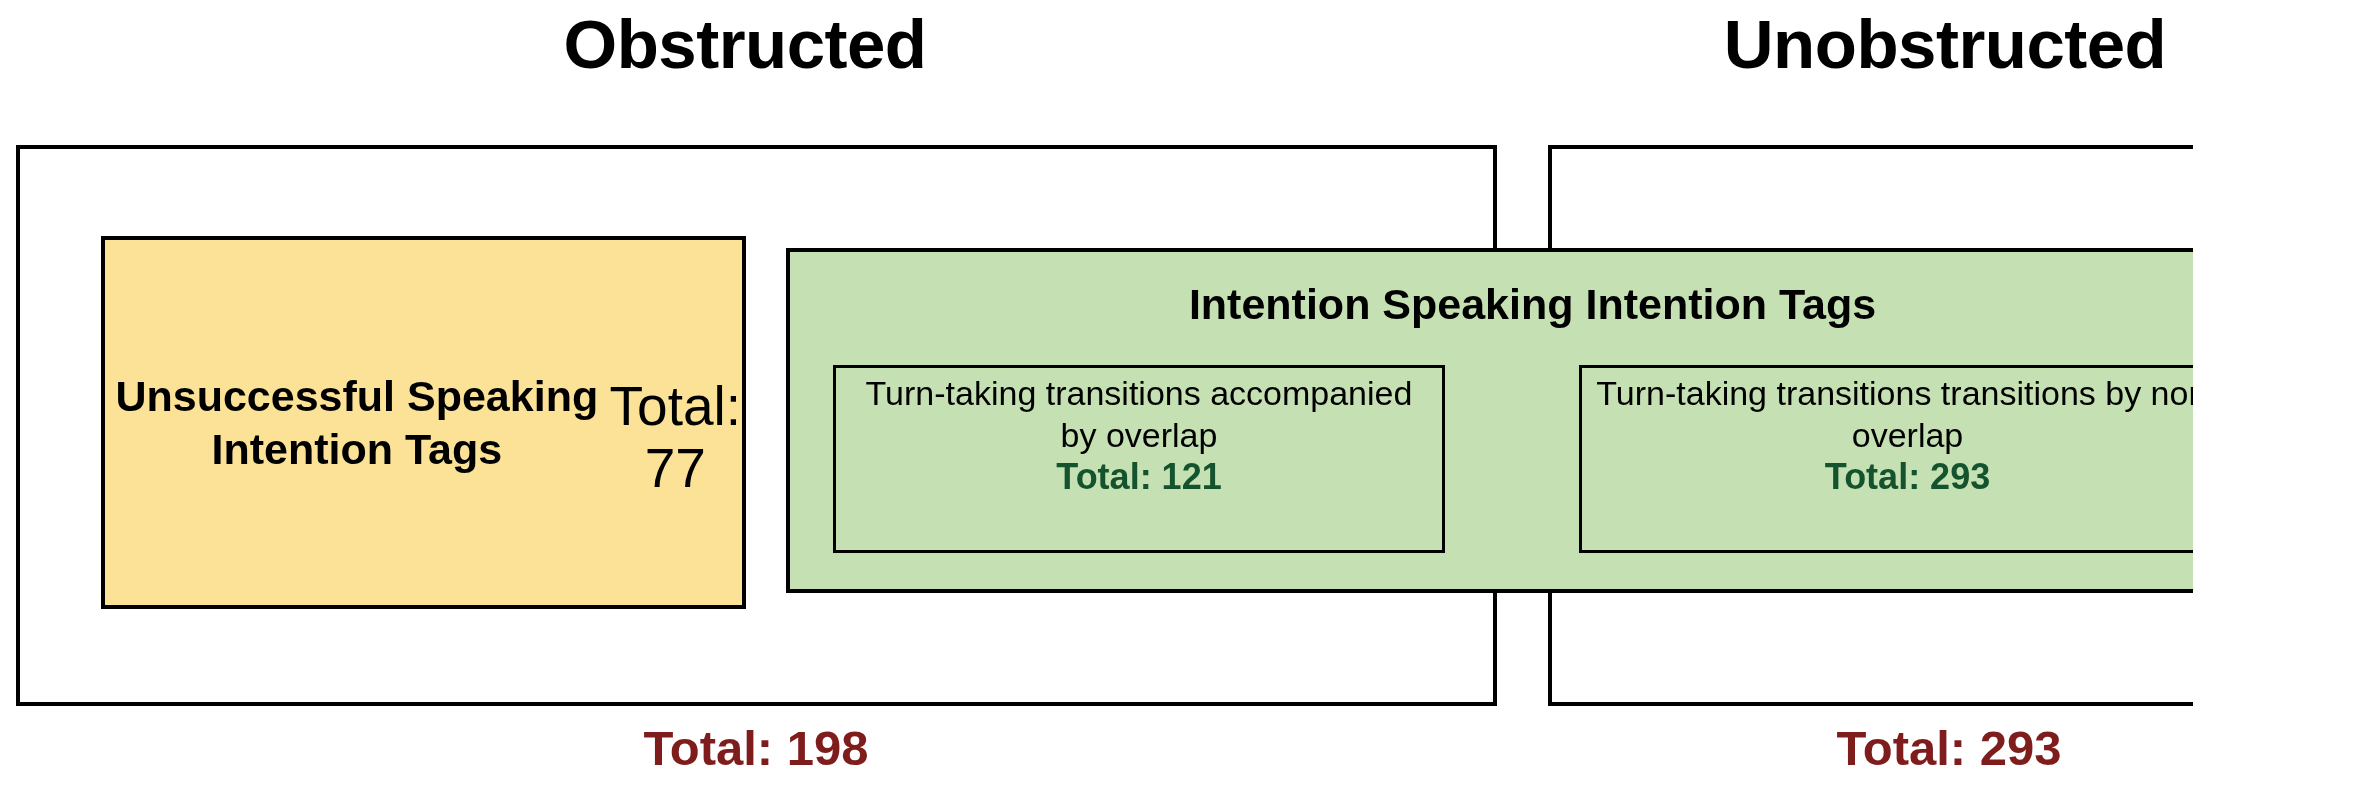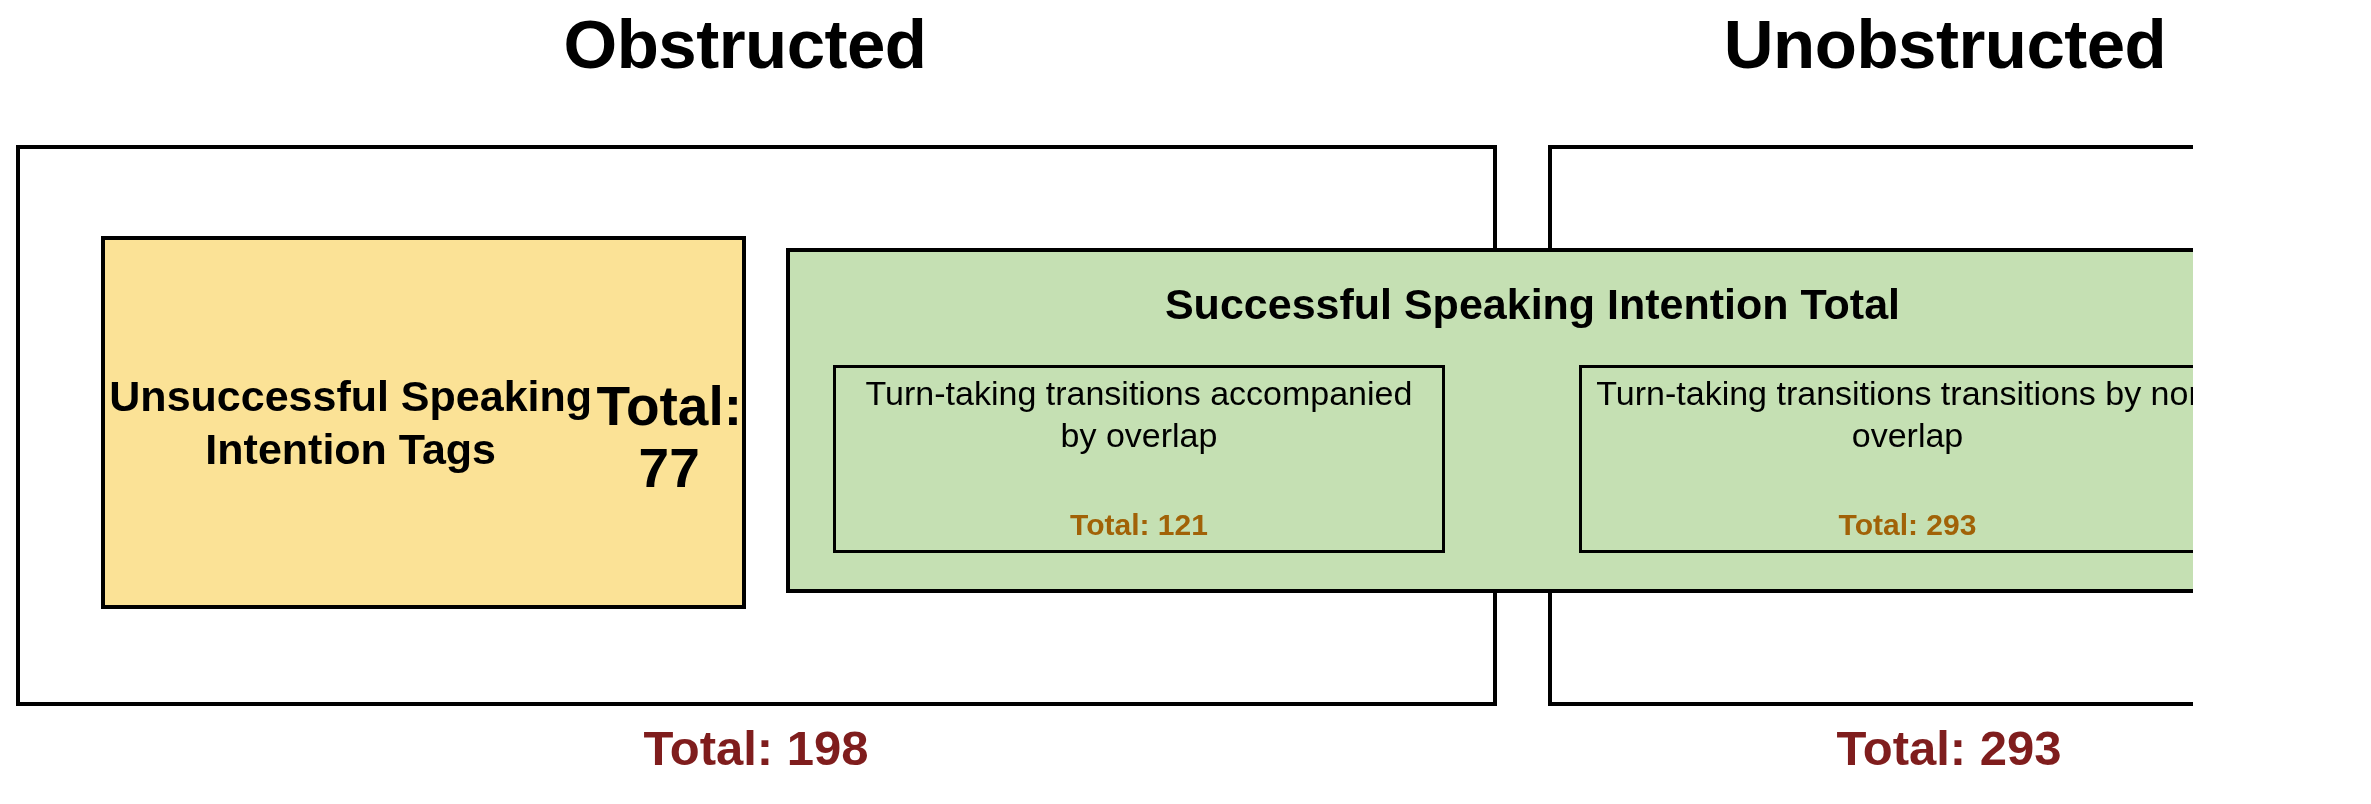--- a/index.html
+++ b/index.html
@@ -73,21 +73,21 @@
     text-align: center;
   }
   #yellow-label {
     font-weight: bold;
     font-size: 43px;
     line-height: 53px;
     max-width: 560px;
     color: #000;
   }
   #yellow-total {
-    font-weight: bold;
+    font-weight: normal;
     font-size: 55px;
     line-height: 62px;
     margin-top: 28px;
     color: #000;
   }
 
   
   #green-box {
     position: absolute;
     left: 786px;
@@ -115,21 +115,21 @@
   
   .inner-box {
     position: absolute;
     border: 3px solid #000000;
     background: transparent;
     box-sizing: border-box;
     z-index: 6;
     display: flex;
     flex-direction: column;
     align-items: center;
-    justify-content: space-between;
+    justify-content: flex-start;
     text-align: center;
     padding: 4px 10px;
   }
   #inner-overlap {
     left: 833px;
     top: 365px;
     width: 612px;
     height: 188px;
   }
   #inner-nonoverlap {
@@ -139,23 +139,23 @@
     height: 188px;
   }
   .inner-desc {
     font-weight: normal;
     font-size: 34px;
     line-height: 42px;
     color: #000;
   }
   .inner-total {
     font-weight: bold;
-    font-size: 30px;
+    font-size: 36px;
     line-height: 42px;
-    color: #a16207;
+    color: #14532d;
   }
 
   
   .bottom-total {
     position: absolute;
     text-align: center;
     font-weight: bold;
     font-size: 49px;
     line-height: 60px;
     white-space: nowrap;
@@ -179,21 +179,21 @@
 
   <div class="col-title" id="title-obstructed">Obstructed</div>
 
   <div class="col-title" id="title-unobstructed">Unobstructed</div>
 
   <div class="outer-box" id="outer-obstructed"></div>
 
   <div class="outer-box" id="outer-unobstructed"></div>
 
   <div id="green-box">
-    <div id="green-label">Successful Speaking Intention Total</div>
+    <div id="green-label">Intention Speaking Intention Tags</div>
   </div>
 
   <div id="yellow-box">
     <div id="yellow-label">Unsuccessful Speaking Intention Tags</div>
     <div id="yellow-total">Total: 77</div>
   </div>
 
   <div class="inner-box" id="inner-overlap">
     <div class="inner-desc">Turn-taking transitions accompanied by overlap</div>
     <div class="inner-total">Total: 121</div>

